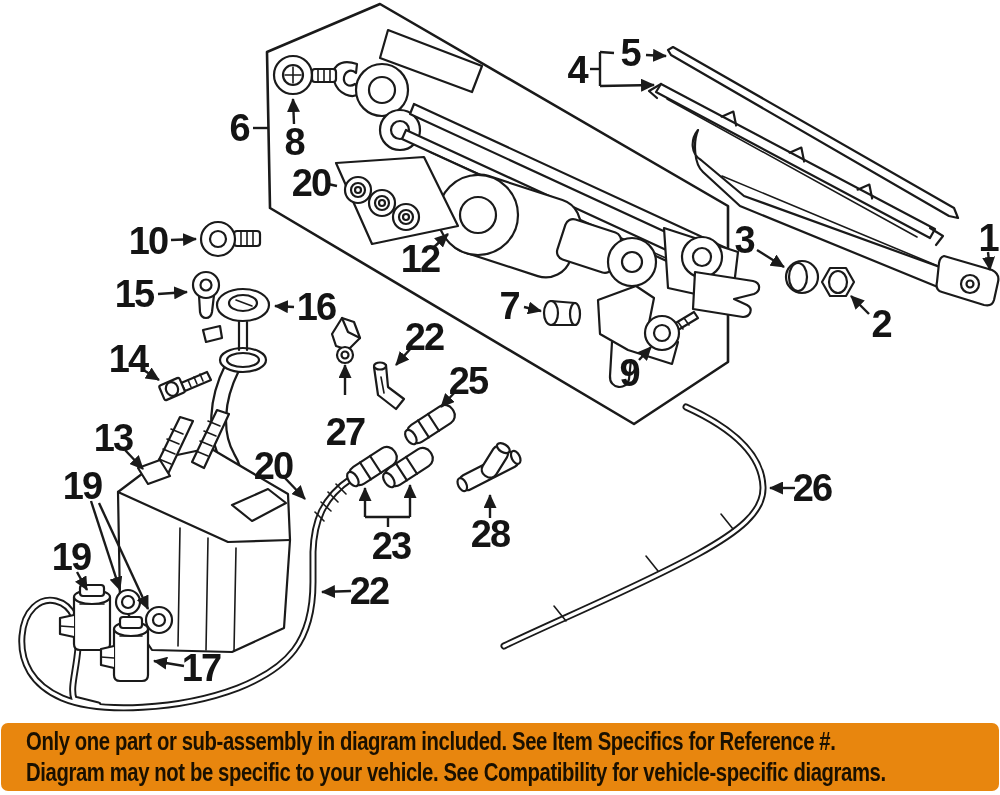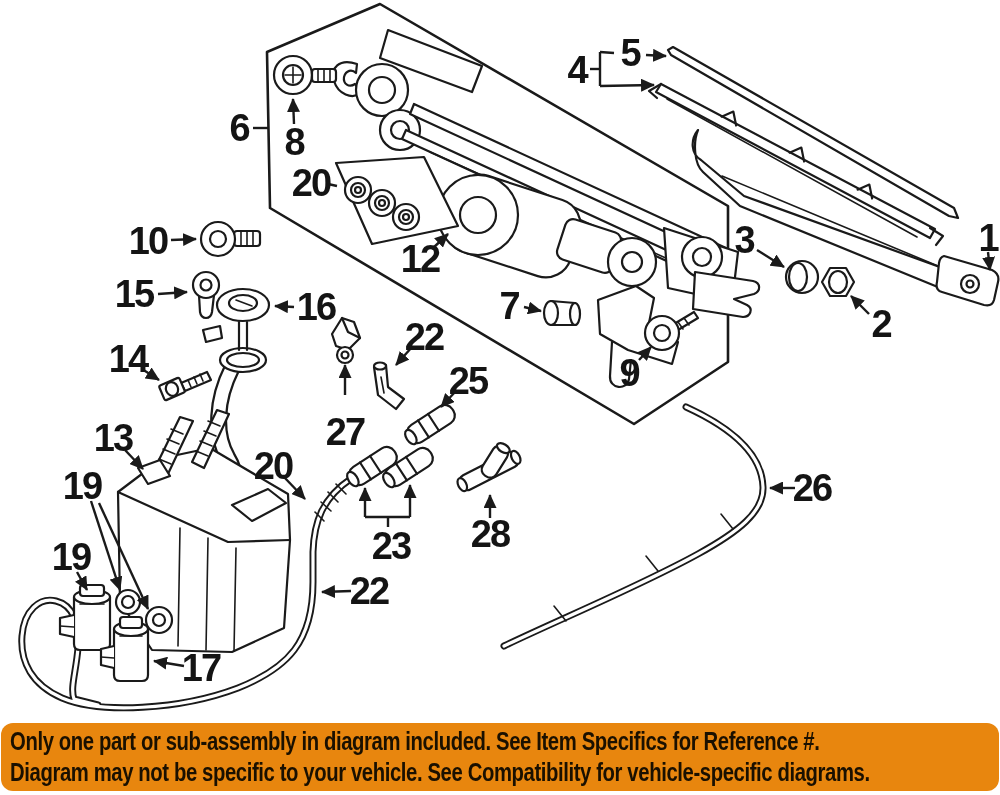--- a/index.html
+++ b/index.html
@@ -12,22 +12,22 @@
   svg .fr{stroke-width:2.6;}
   svg .hose{stroke:#1a1a1a;stroke-width:7;fill:none;stroke-linecap:round;}
   svg .hosein{stroke:#fff;stroke-width:3.2;fill:none;stroke-linecap:round;}
   svg .tube{stroke:#1a1a1a;stroke-width:17;fill:none;stroke-linecap:butt;}
   svg .tubein{stroke:#fff;stroke-width:12.5;fill:none;stroke-linecap:butt;}
   svg .ld{stroke:#1a1a1a;stroke-width:2.4;fill:none;}
   #arr path{fill:#1a1a1a;stroke:none;}
   .plabel{position:absolute;transform:translate(-50%,-50%);font-weight:700;font-size:38px;
           letter-spacing:-2px;color:#141414;white-space:nowrap;line-height:1;}
   .banner{position:absolute;left:1px;top:723px;width:998px;height:68px;background:#E8860E;
-          border-radius:12px;display:flex;flex-direction:column;justify-content:center;
-          padding-left:9px;box-sizing:border-box;color:#1A1000;}
+          border-radius:7px;display:flex;flex-direction:column;justify-content:center;
+          padding-left:25px;box-sizing:border-box;color:#1A1000;}
   .bline{font-size:26px;font-weight:700;white-space:nowrap;line-height:31px;
          transform:scaleX(0.78);transform-origin:0 50%;letter-spacing:-0.5px;width:1270px;}
 </style>
 </head>
 <body>
 
 <div class="stage">
 
 <svg width="1000" height="723" viewBox="0 0 1000 723">
   <defs>

